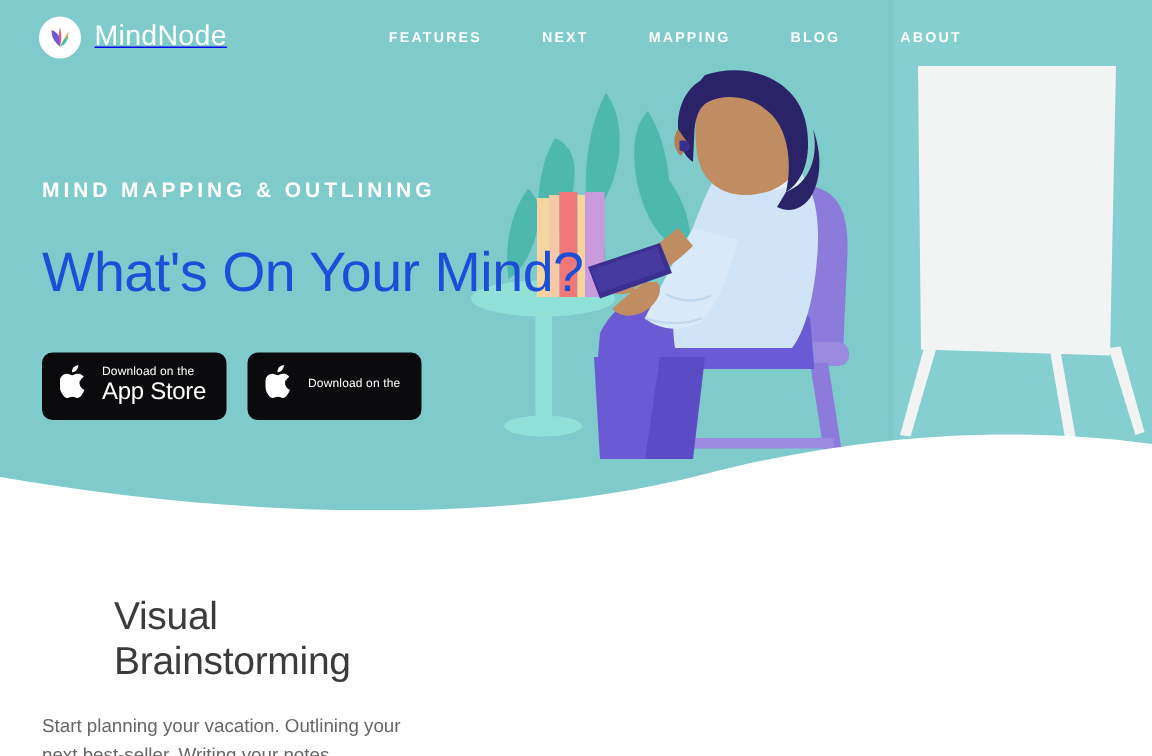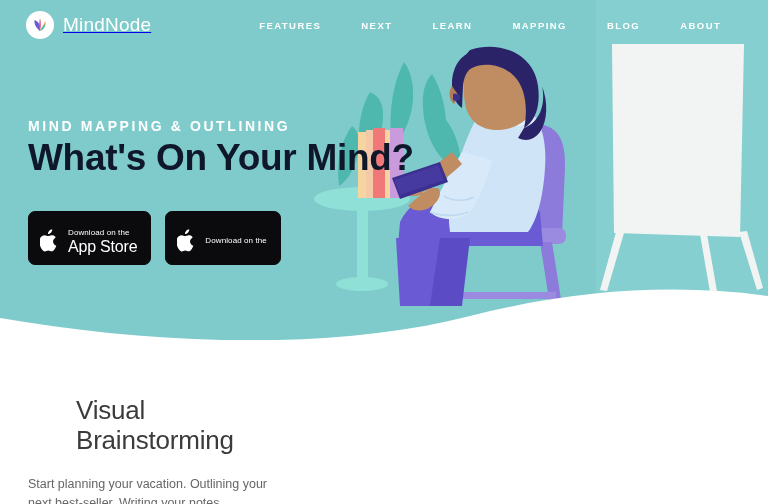--- a/index.html
+++ b/index.html
@@ -42,29 +42,29 @@
     font-weight:700; text-decoration:none; padding:6px 20px;
     white-space:nowrap; cursor:pointer;
   }
 
   
   .hero-copy { position:absolute; left:28px; top:118px; z-index:20; }
   .eyebrow {
     color:#ffffff; font-size:14px; font-weight:700; letter-spacing:2.6px;
   }
   .headline {
-    color:#0f172a; font-size:37px; font-weight:700; letter-spacing:-0.3px;
-    margin-top:4px; line-height:1.1; white-space:nowrap;
+    color:#1d4ed8; font-size:37px; font-weight:400; letter-spacing:-0.3px;
+    margin-top:28px; line-height:1.1; white-space:nowrap;
   }
 
   
   .badges { display:flex; gap:14px; margin-top:32px; }
   .badge {
     display:flex; align-items:center; background:#0B0B0D;
-    border-radius:7px; padding:17px 13px 8px 11px; cursor:pointer;
+    border-radius:7px; padding:7px 13px 8px 11px; cursor:pointer;
     border:1px solid #0B0B0D; text-decoration:none;
   }
   .badge-apple { margin-right:9px; display:block; flex:0 0 auto; }
   .badge-txt { display:flex; flex-direction:column; line-height:1; }
   .badge-small { color:#fff; font-size:8px; letter-spacing:0.1px; margin-bottom:2px; }
   .badge-big { color:#fff; font-size:16px; letter-spacing:-0.2px; font-weight:400; }
 
   
   .section {
     position:absolute; left:28px; top:396px; width:420px; z-index:25;
@@ -185,21 +185,20 @@
             <path d="M9 15 C11 11 13 8 14.5 5 C15 9 13 13 9 15 Z" fill="#F0A03C"></path>
             <path d="M9 15 C10.5 11.5 12.5 9.5 14.5 8 C14 11.5 12 14 9 15 Z" fill="#3FC0A8"></path>
           </svg>
         </span>
         <span class="brand-name">MindNode</span>
       </a>
 
       <nav class="nav-links">
         <a class="nav-link" href="#">FEATURES</a>
         <a class="nav-link" href="#">NEXT</a>
-        <a class="nav-link" href="#">LEARN</a>
         <a class="nav-link" href="#">MAPPING</a>
         <a class="nav-link" href="#">BLOG</a>
         <a class="nav-link" href="#">ABOUT</a>
 
       </nav>
     </div>
 
     <div class="hero-copy">
       <div class="eyebrow">MIND MAPPING &amp; OUTLINING</div>
       <h1 class="headline">What's On Your Mind?</h1>

